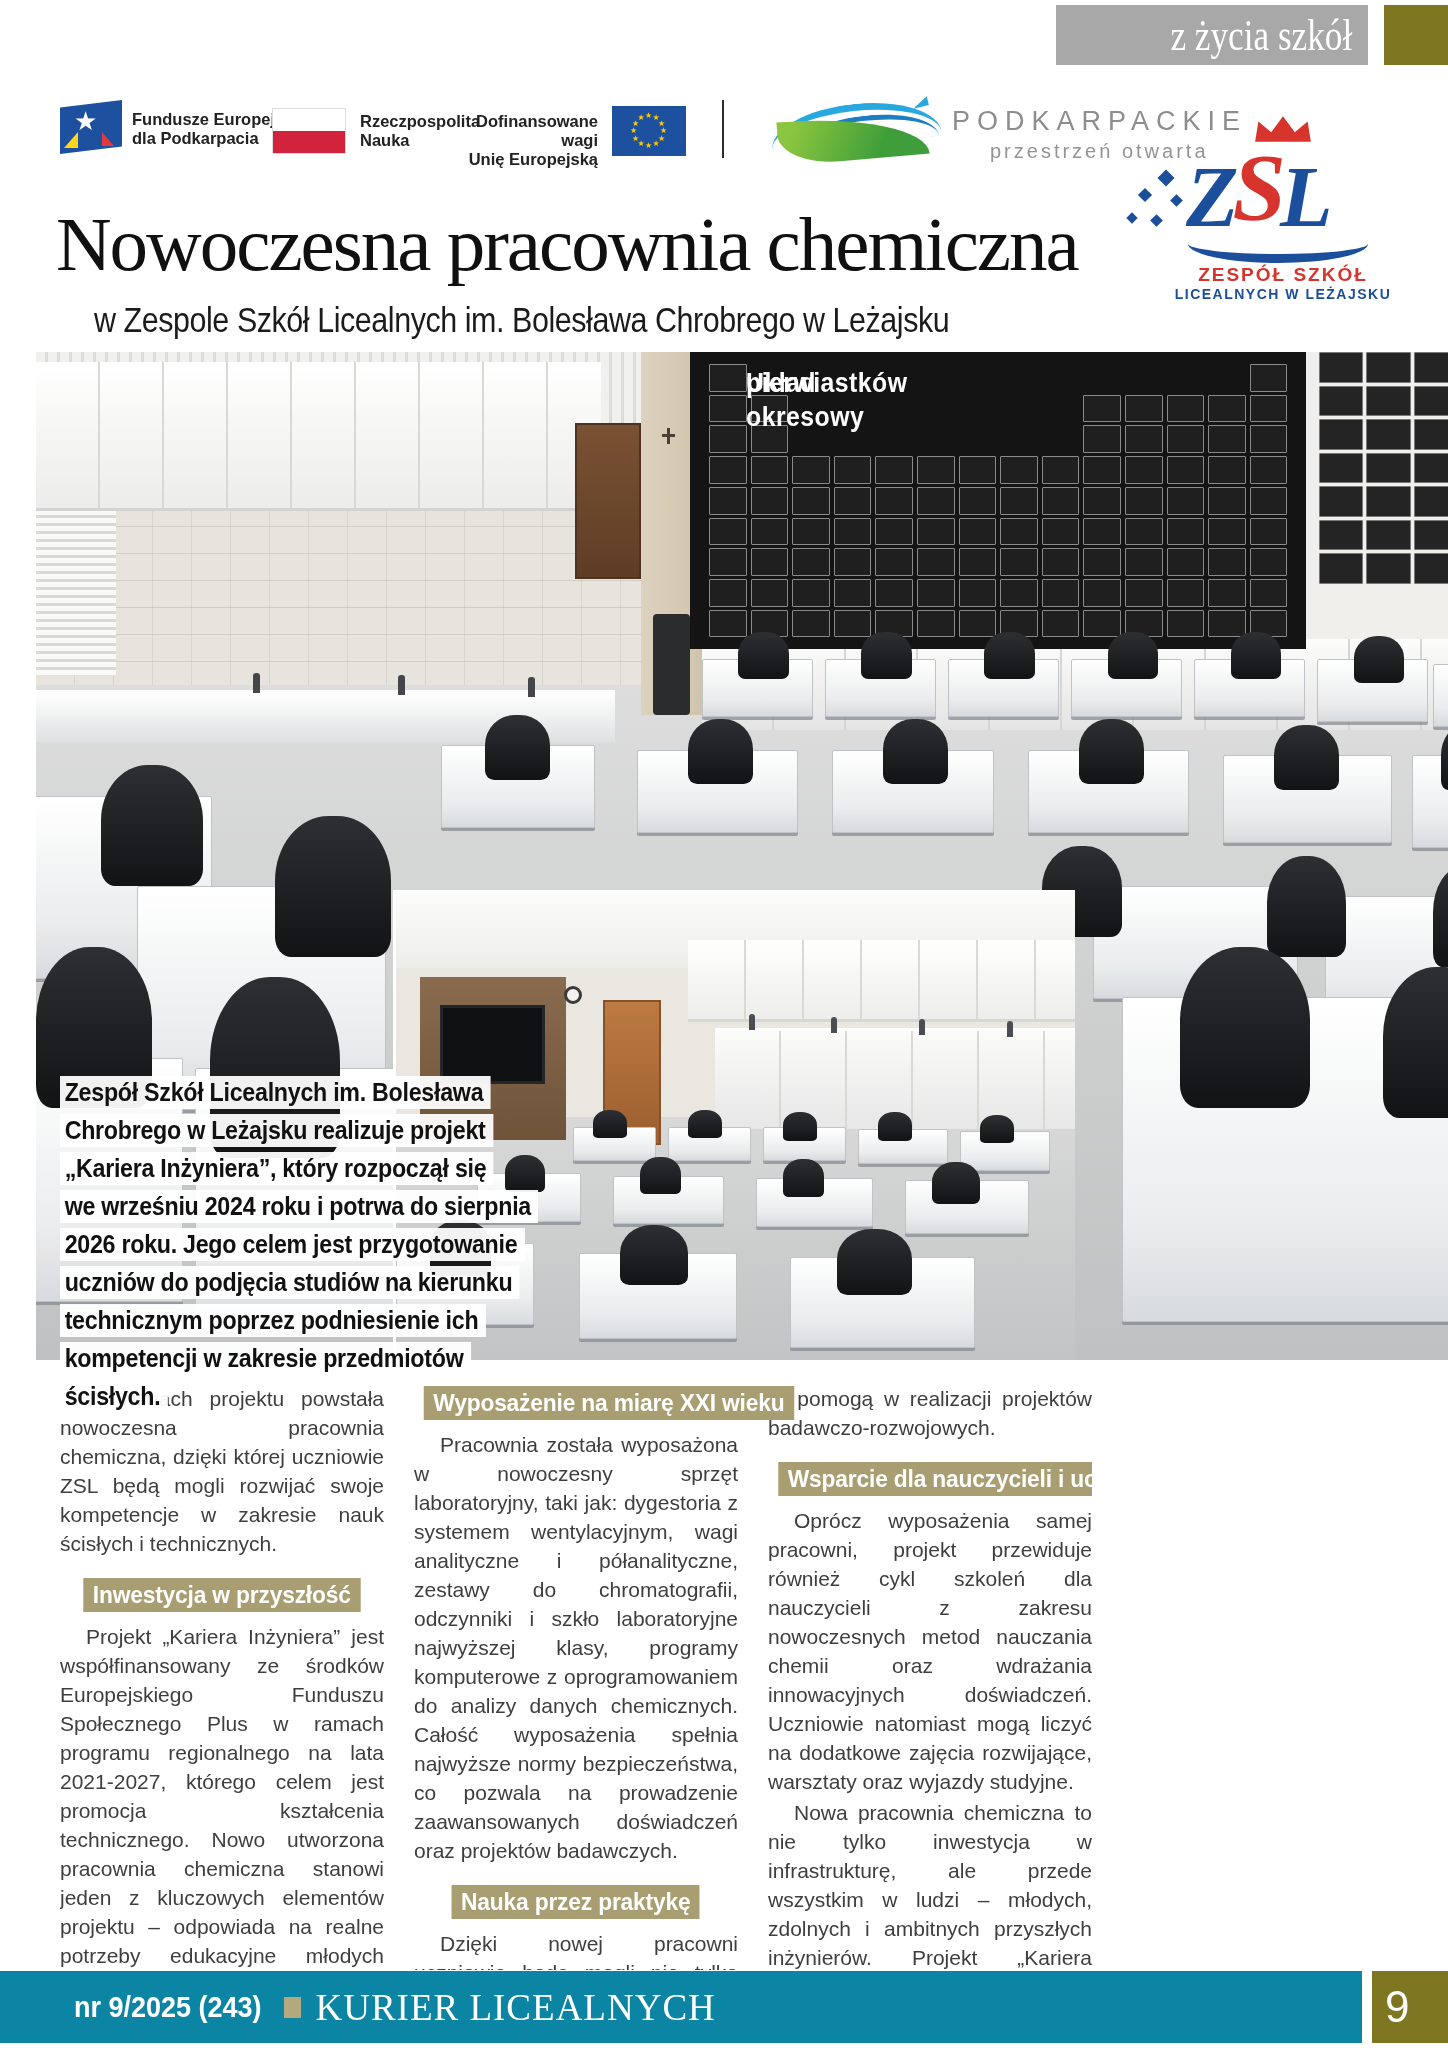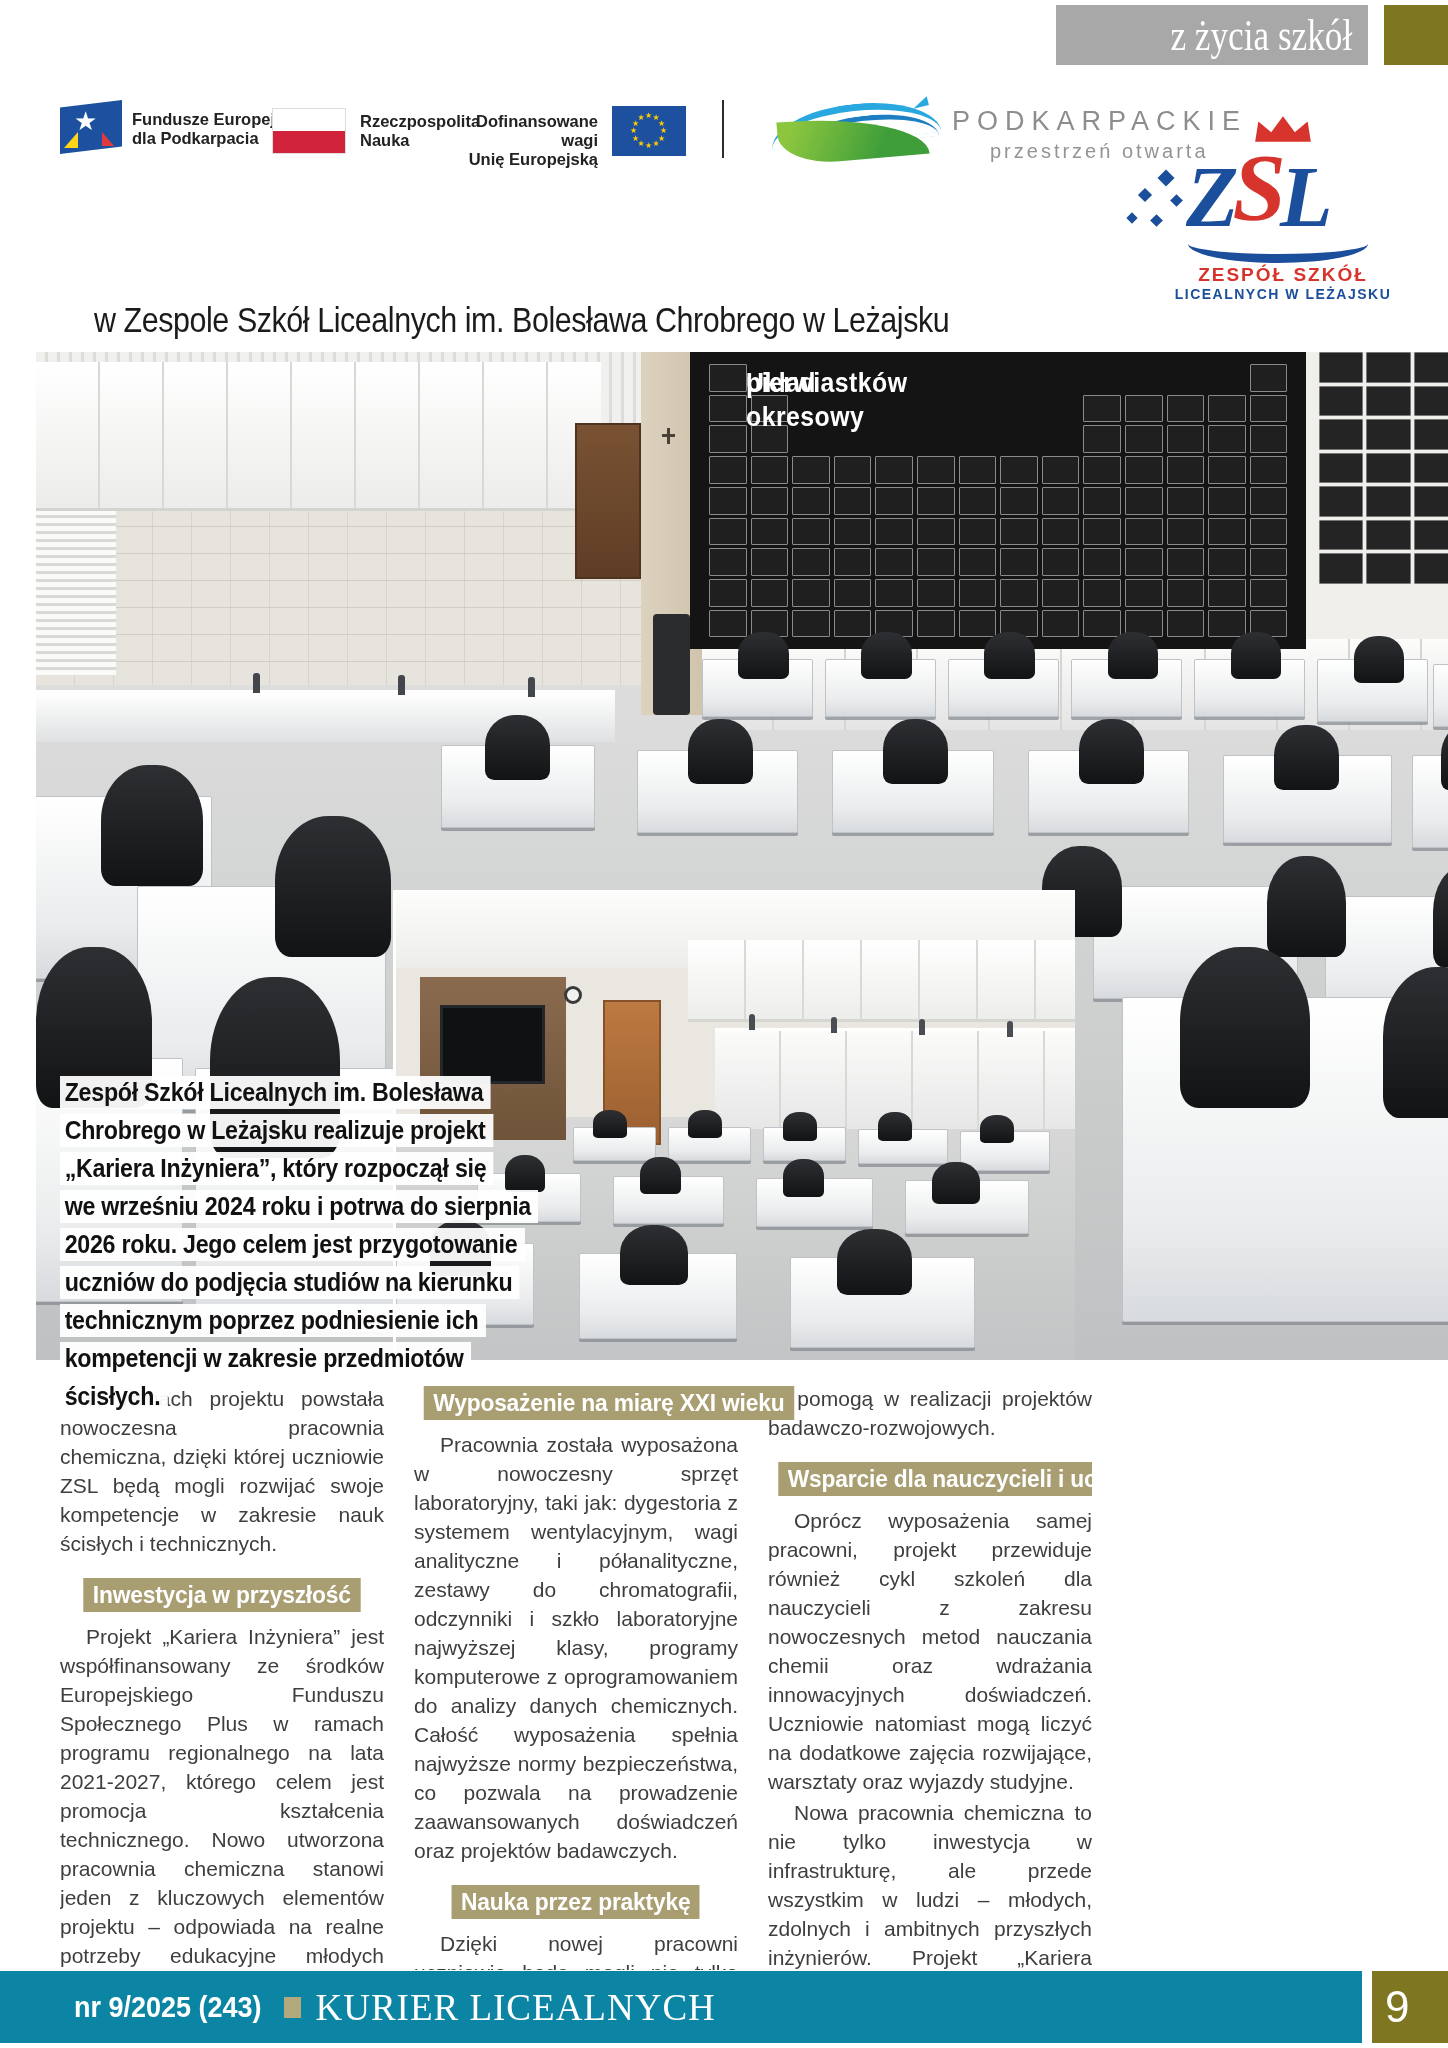--- a/index.html
+++ b/index.html
@@ -213,20 +213,21 @@
         </svg>
     </span>
     <div class="zsl-letters">
       <span class="z">Z</span><span class="s">S</span><span class="l">L</span>
     </div>
     <div class="zsl-swoosh"></div>
     <div class="zsl-n1">ZESPÓŁ SZKÓŁ</div>
     <div class="zsl-n2">LICEALNYCH W LEŻAJSKU</div>
   </div>
 
+  <h1 class="title" style="margin:0;font-weight:normal;">Nowoczesna pracownia chemiczna</h1>
   <div class="subtitle">w Zespole Szkół Licealnych im. Bolesława Chrobrego w Leżajsku</div>
 
   <div class="photo photo-main">
     <div class="m-ceiling"></div>
     <div class="m-slats"></div>
     <div class="m-wallL"></div>
     <div class="m-window"></div>
     <div class="m-cabU"></div>
     <div class="m-wallR"></div>
     <div class="m-floor"></div>

